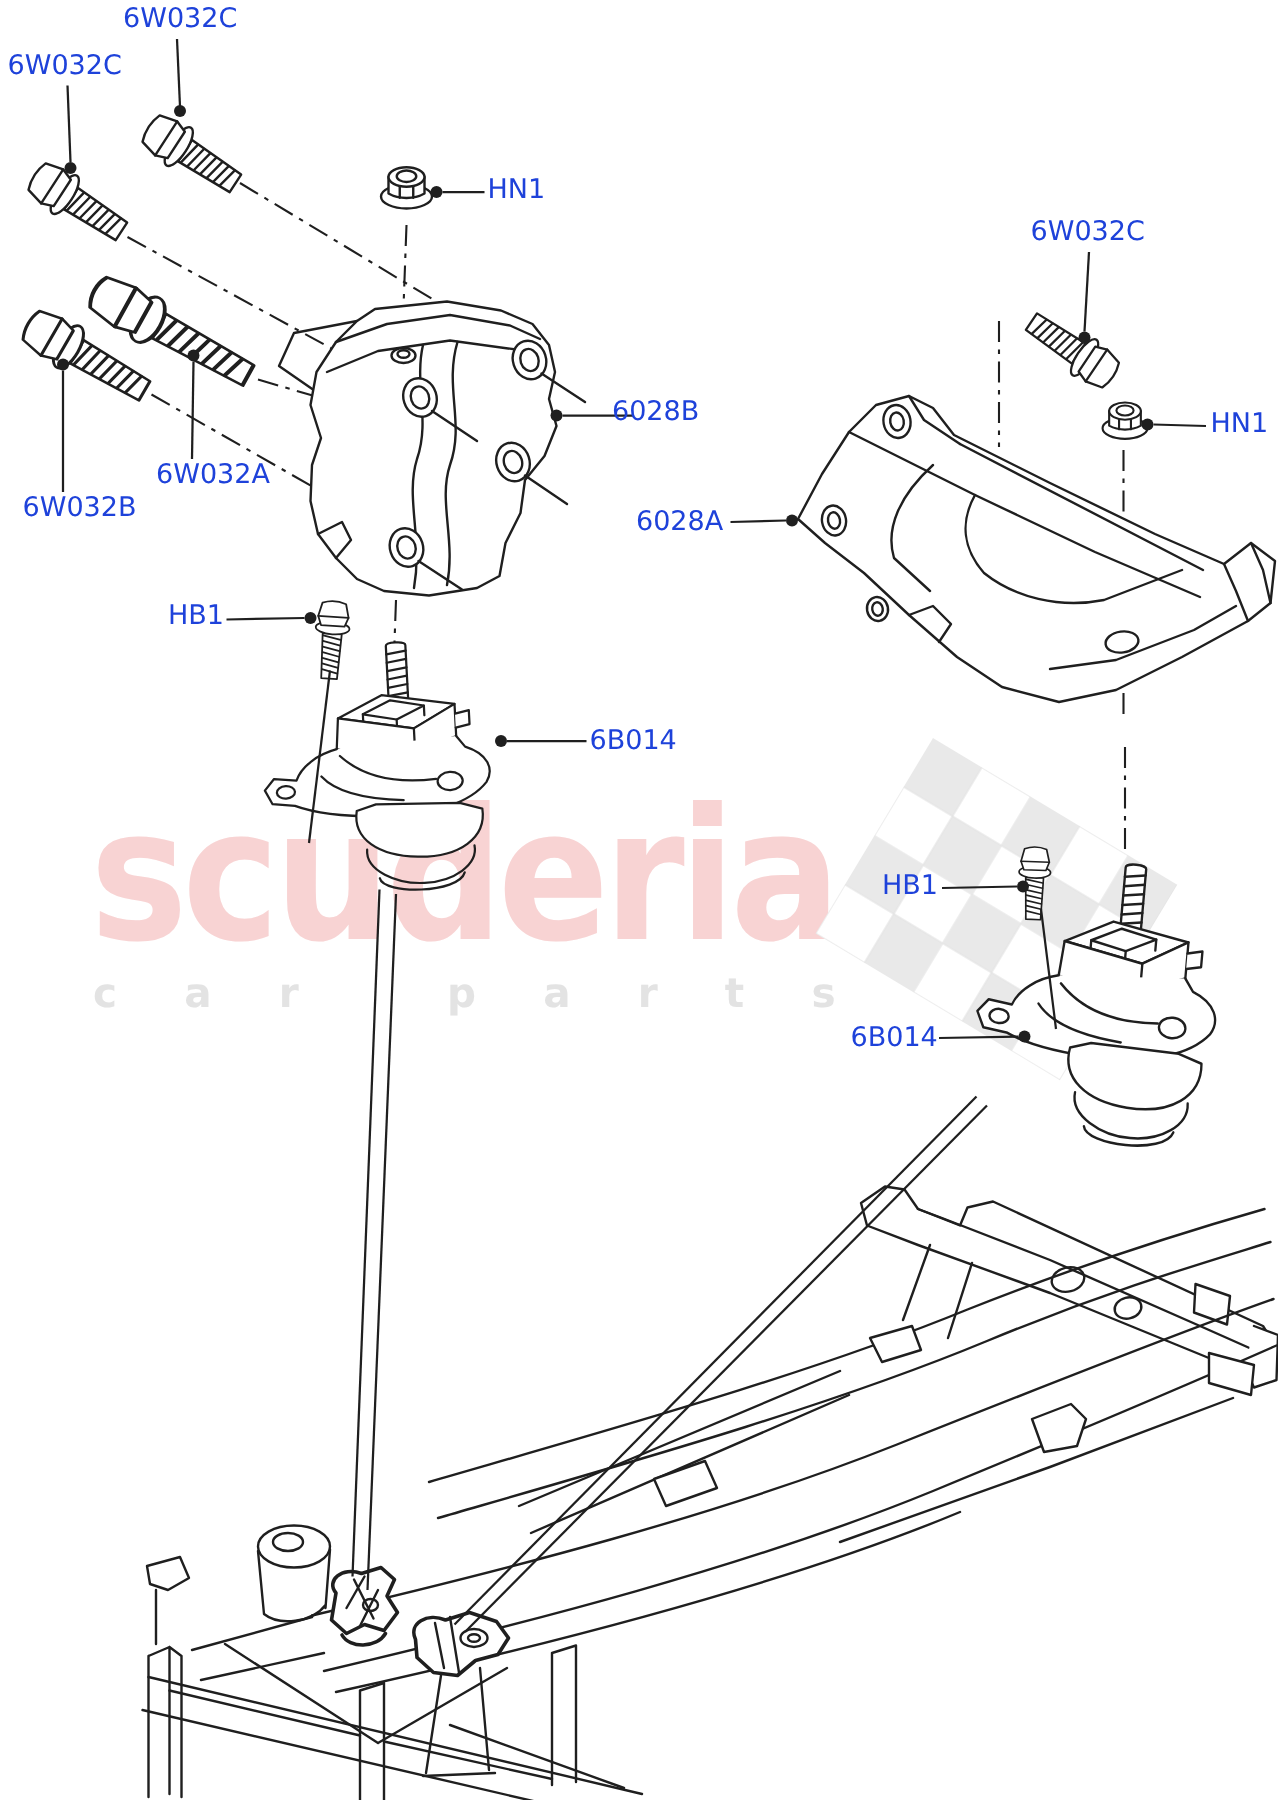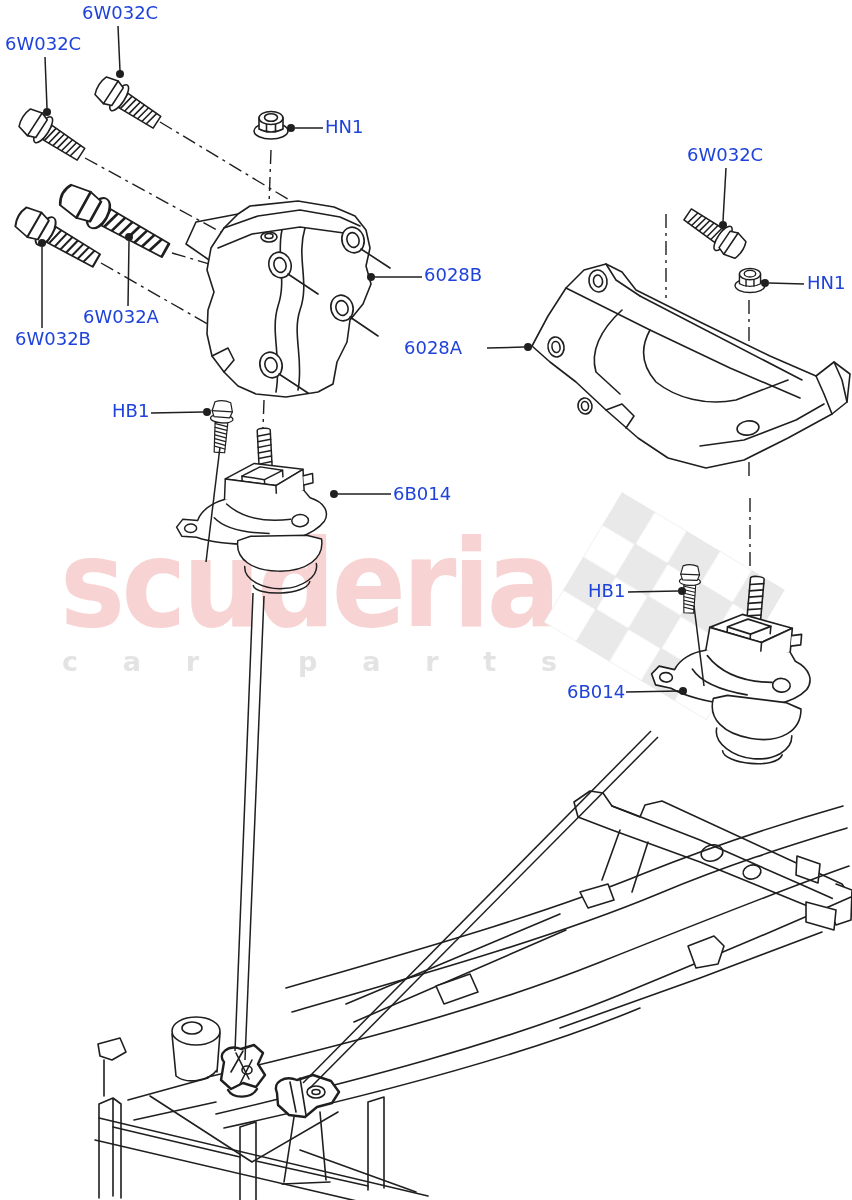--- a/index.html
+++ b/index.html
@@ -252,24 +252,24 @@
     <path class="ldr" d="M 628,592 L 678,591"></path>
         <circle class="dot" cx="682" cy="591" r="4"></circle>
     <path class="ldr" d="M 626,692 L 679,691"></path>
         <circle class="dot" cx="683" cy="691" r="4"></circle>
   </g>
 </svg>
 
 <div class="callout" style="left:82px;top:4px">6W032C</div>
 <div class="callout" style="left:5px;top:35px">6W032C</div>
 <div class="callout" style="left:325px;top:118px">HN1</div>
-<div class="callout" style="left:424px;top:266px">6028B</div>
-<div class="callout" style="left:83px;top:308px">6W032A</div>
+<div class="callout" style="left:408px;top:266px">6028B</div>
+<div class="callout" style="left:104px;top:308px">6W032A</div>
 <div class="callout" style="left:15px;top:330px">6W032B</div>
-<div class="callout" style="left:404px;top:339px">6028A</div>
+<div class="callout" style="left:424px;top:339px">6028A</div>
 <div class="callout" style="left:112px;top:402px">HB1</div>
 <div class="callout" style="left:393px;top:485px">6B014</div>
 <div class="callout" style="left:687px;top:146px">6W032C</div>
 <div class="callout" style="left:807px;top:274px">HN1</div>
 <div class="callout" style="left:588px;top:582px">HB1</div>
 <div class="callout" style="left:567px;top:683px">6B014</div>
 
 </div>
 
 </body></html>

